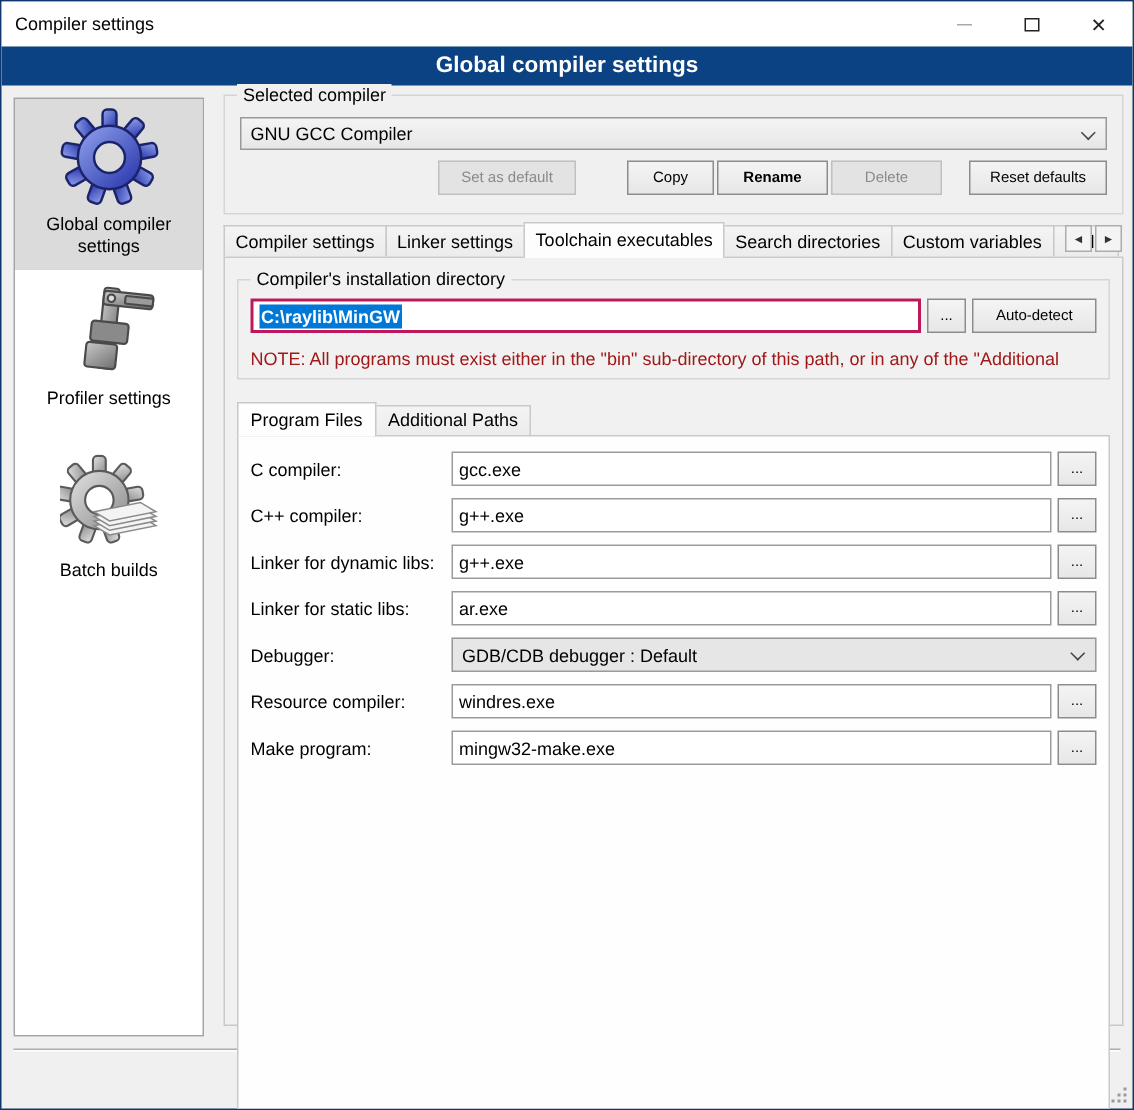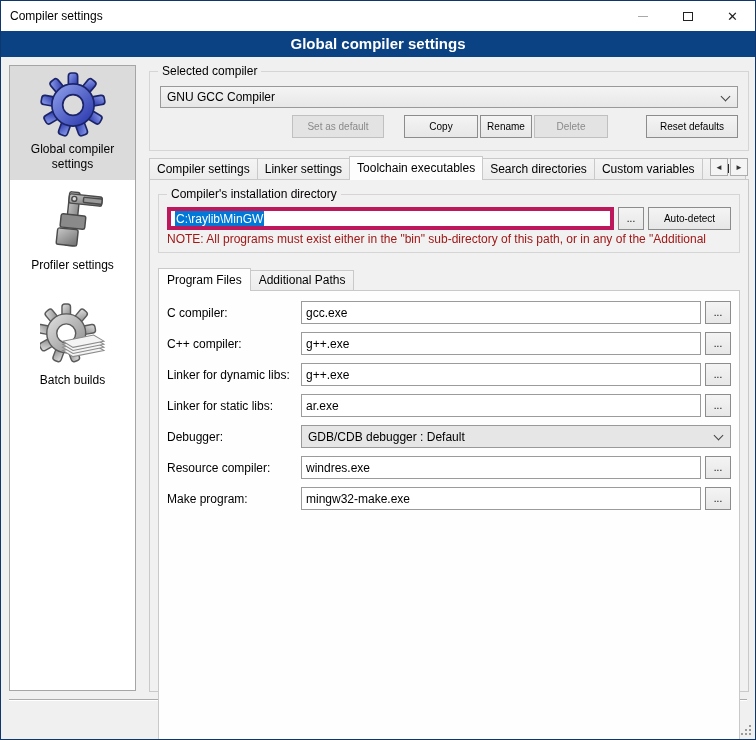--- a/index.html
+++ b/index.html
@@ -27,65 +27,65 @@
   .sidebar { position:absolute; left:8px; top:64px; width:127px; height:626px;
              background:#fff; border:1px solid #A5A5A5; overflow:hidden; }
   .side-item { width:100%; padding:6px 2px 8px; text-align:center; color:#fff; cursor:default; }
   .side-item.selected { background:#DBDBDB; color:#DBDBDB; }
   .side-item .icon { display:block; margin:0 auto 4px; width:66px; height:66px; }
   .side-item .lbl { color:#000; font-size:12px; line-height:15px; }
   .side-item + .side-item { margin-top:2px; }
   .side-item.batch { margin-top:16px; }
 
   
-  .content { position:absolute; left:148px; top:64px; width:600px; }
+  .content { position:absolute; left:148px; top:56px; width:600px; }
 
   .groupbox { position:relative; border:1px solid #D5D5D5; }
   .groupbox > .glabel { position:absolute; top:-8px; left:8px; background:#F0F0F0; padding:0 4px; }
 
   .grp-selected { height:80px; margin-top:6px; padding:14px 10px 0; }
 
   .combo { height:22px; border:1px solid #999; background:linear-gradient(#F4F4F4,#E7E7E7);
            display:flex; align-items:center; padding:0 24px 0 6px; position:relative; }
   .chev { position:absolute; right:8px; top:6px; width:7px; height:7px;
           border-right:1.6px solid #444; border-bottom:1.6px solid #444;
           transform:rotate(45deg); }
 
   .btnrow { display:flex; margin-top:7px; height:23px; }
   .btn { height:23px; border:1px solid #8C8C8C; background:linear-gradient(#F4F4F4,#E7E7E7);
          font-size:10px; font-family:"Liberation Sans",sans-serif; text-align:center;
          display:flex; align-items:center; justify-content:center; cursor:default; }
   .btn.disabled { color:#8A8A8A; border-color:#C0C0C0; background:#E3E3E3; }
-  .w-setdef{width:92px; margin-left:132px;} .w-copy{width:74px; margin-left:20px;}
-  .w-rename{width:52px; margin-left:2px;} .w-delete{width:74px; margin-left:2px;}
+  .w-setdef{width:92px; margin-left:132px;} .w-copy{width:58px; margin-left:34px;}
+  .w-rename{width:74px; margin-left:2px;font-weight:bold;} .w-delete{width:74px; margin-left:2px;}
   .w-reset{width:92px; margin-left:auto;}
 
   
   .tabstrip { display:flex; align-items:flex-end; height:24px; margin-top:4px; position:relative; }
   .tab { height:21px; background:linear-gradient(#F4F4F4,#ECECEC); border:1px solid #C9C9C9;
          border-bottom:none; padding:0 7px; line-height:20px; white-space:nowrap; margin-right:-1px; }
   .tab.selected { height:24px; background:#FDFDFD; line-height:23px; z-index:3; margin-bottom:-1px; }
   .tab.clipped { width:44px; overflow:hidden; padding-right:0; }
   .tab-arrows { position:absolute; right:1px; bottom:3px; display:flex; gap:2px; }
   .arrow-btn { width:18px; height:18px; border:1px solid #ADADAD; background:#F4F4F4;
                display:flex; align-items:center; justify-content:center; font-size:8px; color:#333; }
 
   .outer-page { position:relative; height:513px; background:#F1F1F1; border:1px solid #C9C9C9;
                 z-index:2; padding:12px 8px 8px; }
 
   .grp-install { margin-top:2px; padding:12px 8px 6px; }
   .grp-install .glabel { background:#F1F1F1; }
   .install-row { display:flex; height:23px; }
   .textbox { flex:1; height:23px; background:#fff; border:1px solid #9B9B9B;
              display:flex; align-items:center; padding:0 4px; overflow:hidden; white-space:nowrap; }
-  .textbox.focused { border:4px solid #be185d; }
+  .textbox.focused { border:2px solid #be185d;font-weight:bold; }
   .selection { background:#0078D7; color:#fff; padding:1px 1px; }
   .browse { width:26px; margin-left:4px; }
   .autodetect { width:83px; margin-left:4px; }
-  .note { margin-top:2px; color:#A01818; white-space:nowrap; overflow:hidden; }
+  .note { margin-top:10px; color:#A01818; white-space:nowrap; overflow:hidden; }
 
   .subnotebook { margin-top:14px; }
   .subtabs { display:flex; align-items:flex-end; height:23px; }
   .subtab { height:20px; background:linear-gradient(#F4F4F4,#ECECEC); border:1px solid #C9C9C9;
             border-bottom:none; padding:0 8px; line-height:19px; margin-right:-1px; white-space:nowrap; }
   .subtab.selected { height:23px; background:#FEFEFE; line-height:22px; z-index:3; margin-bottom:-1px; }
   .inner-page { position:relative; height:478px; background:#FEFEFE; border:1px solid #C9C9C9;
                 z-index:2; padding:10px 8px; }
 
   .frow { display:flex; align-items:center; height:23px; margin-bottom:8px; }

